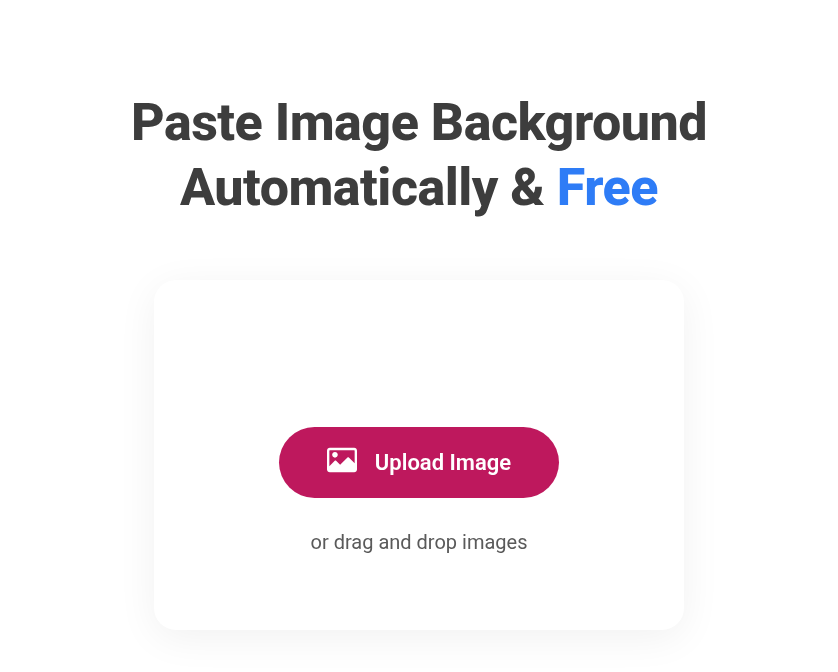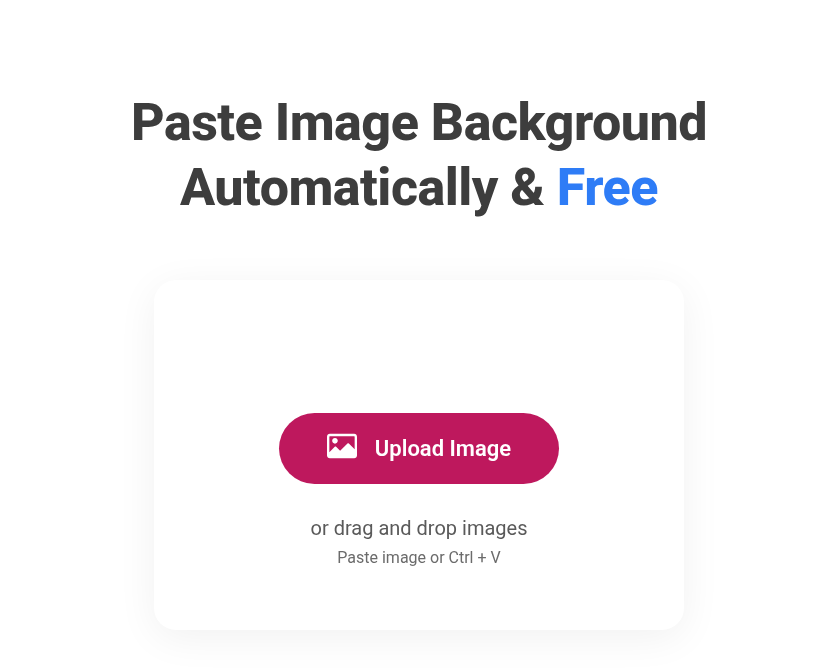--- a/index.html
+++ b/index.html
@@ -84,14 +84,13 @@
 <div class="upload-card">
   <button class="upload-button">
     <span>
       <svg viewBox="0 0 32 26">
         <path d="M29 0H3C1.35 0 0 1.35 0 3v20c0 1.65 1.35 3 3 3h26c1.65 0 3-1.35 3-3V3c0-1.65-1.35-3-3-3zM3 2.5h26c.28 0 .5.22.5.5v13.5l-6.2-6.2c-.4-.4-1.05-.4-1.45 0L14 18.15l-4.3-4.3c-.4-.4-1.05-.4-1.45 0L2.5 19.6V3c0-.28.22-.5.5-.5zM8.5 10.5c1.66 0 3-1.34 3-3s-1.34-3-3-3-3 1.34-3 3 1.34 3 3 3z"></path>
       </svg>
     </span>
     <span>Upload Image</span>
   </button>
   <div class="drag-text">or drag and drop images</div>
-  <div class="paste-text">Paste image or Ctrl + V</div>
 </div>
 
 </body></html>

